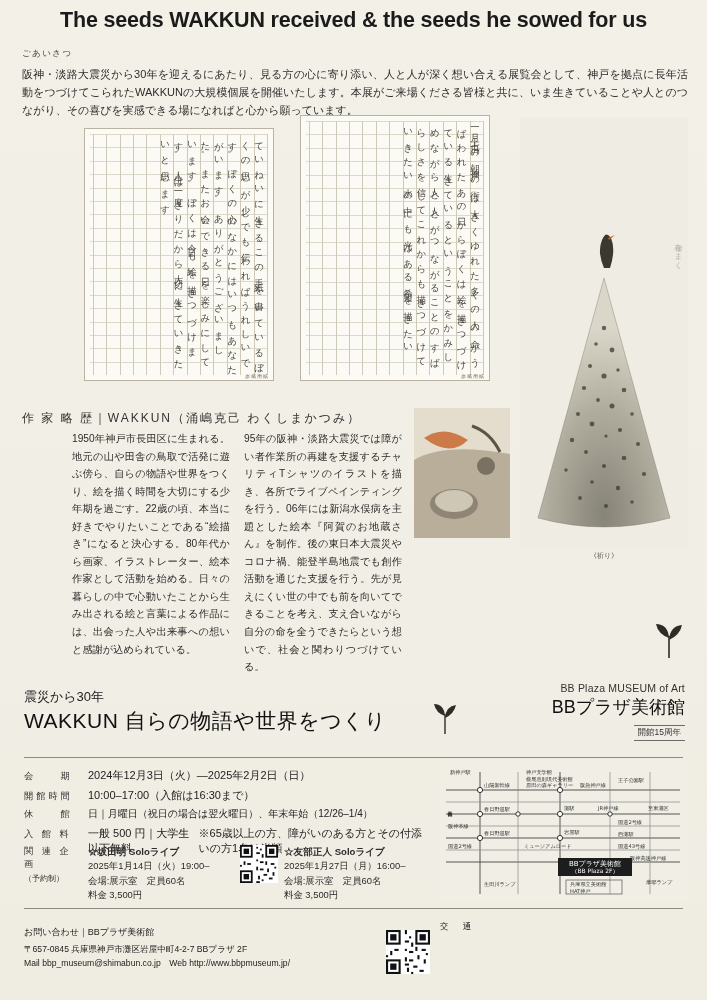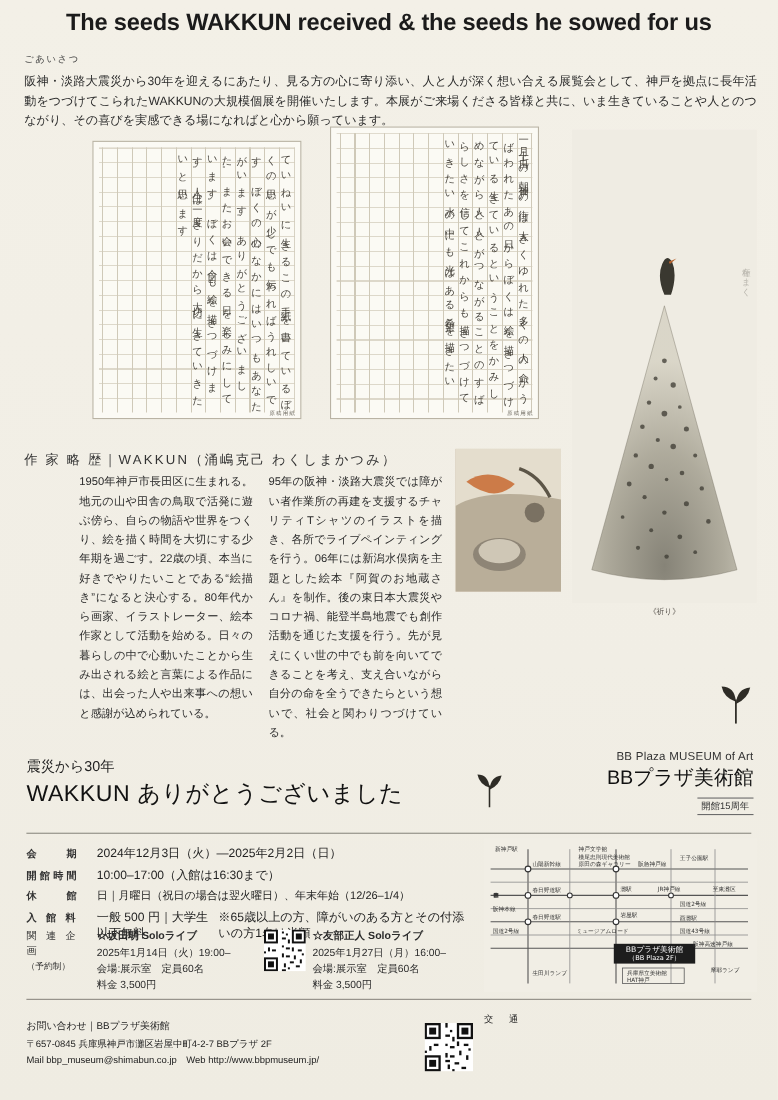--- a/index.html
+++ b/index.html
@@ -120,21 +120,21 @@
   .rule {
     position: absolute; left: 24px; width: 659px; height: 1px; background: #8d8a82;
   }
   #rule1 { top: 757px; }
   #rule2 { top: 908px; }
 
   
   .info { position: absolute; left: 24px; top: 768px; width: 400px; font-size: 10.2px; color: #222; }
   .info .row { display: flex; align-items: baseline; margin-bottom: 4.5px; }
   .info .lbl {
-    width: 64px; flex: none; letter-spacing: 3px; font-size: 9.2px; color: #333; font-weight: bold;
+    width: 64px; flex: none; letter-spacing: 3px; font-size: 9.2px; color: #333;
   }
   .info .val { font-size: 11px; }
 
   
   .events { position: absolute; left: 24px; top: 845px; width: 410px; display: flex; }
   .events .ev-lbl { width: 64px; flex: none; font-size: 9.2px; letter-spacing: 3px; color: #333; }
   .events .ev-lbl .sub { display:block; font-size: 8px; letter-spacing:0; margin-top:2px; }
   .events .ev { width: 148px; font-size: 9.4px; line-height: 1.5; }
   .events .ev .hd { font-weight: bold; font-size: 9.6px; }
   .qr { width: 38px; height: 38px; margin-left: 4px; }
@@ -255,21 +255,21 @@
     </svg>
   </div>
 
   <svg class="spr" style="left:652px; top:618px;" width="34" height="40" viewBox="0 0 34 40" xmlns="http://www.w3.org/2000/svg">
     <path d="M17 40 L17 18" stroke="#2e2c26" stroke-width="1.6" fill="none"></path>
     <path d="M17 20 q-11 -4 -13 -14 q12 0 13 14 z" fill="#2e2c26"></path>
     <path d="M17 22 q11 -5 13 -15 q-12 1 -13 15 z" fill="#2e2c26"></path>
   </svg>
 
   <div class="title-small">震災から30年</div>
-  <div class="title-main">WAKKUN ありがとうございました</div>
+  <div class="title-main">WAKKUN 自らの物語や世界をつくり</div>
   <svg class="spr" style="left:432px; top:700px;" width="26" height="34" viewBox="0 0 26 34" xmlns="http://www.w3.org/2000/svg">
     <path d="M13 34 L13 14" stroke="#2e2c26" stroke-width="1.4" fill="none"></path>
     <path d="M13 16 q-9 -3 -11 -12 q10 0 11 12 z" fill="#2e2c26"></path>
     <path d="M13 18 q9 -4 11 -13 q-10 1 -11 13 z" fill="#2e2c26"></path>
   </svg>
 
   <div class="museum">
     <div class="en">BB Plaza MUSEUM of Art</div>
     <div class="jp">BBプラザ美術館</div>
     <div class="anniv">開館15周年</div>

